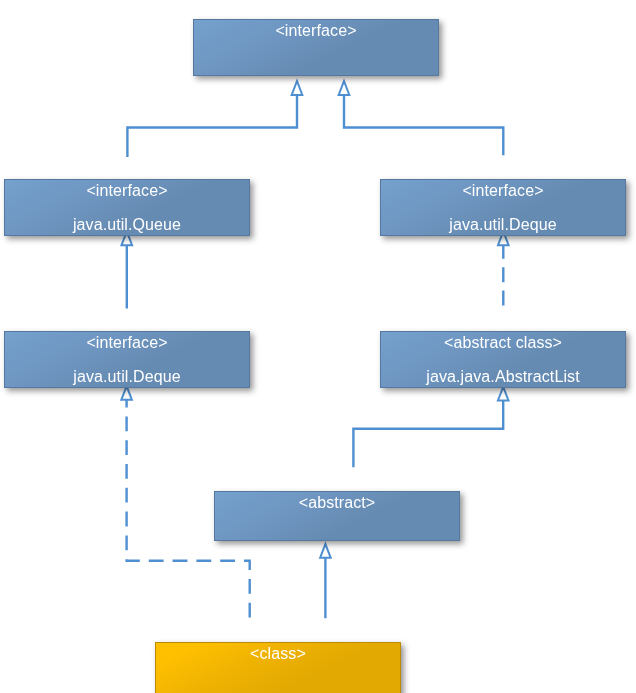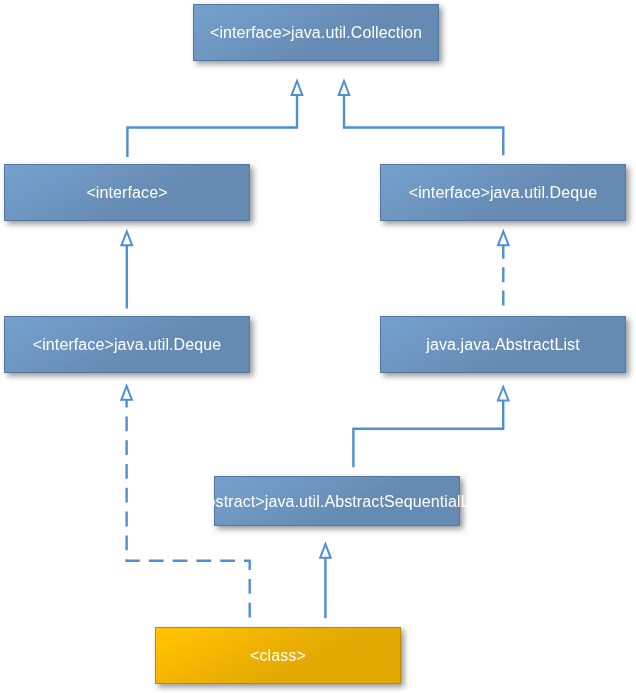--- a/index.html
+++ b/index.html
@@ -1,21 +1,21 @@
 <!DOCTYPE html>
 <html><head>
 <meta charset="utf-8">
 <title>java.util.LinkedList class hierarchy</title>
 <style>
   html,body{margin:0;padding:0;background:#ffffff;}
   body{width:636px;height:693px;overflow:hidden;font-family:"Liberation Sans",sans-serif;}
   #stage{position:relative;width:636px;height:693px;background:#fff;}
-  .node{position:absolute;box-sizing:border-box;display:flex;flex-direction:row;
-        align-items:center;justify-content:center;text-align:center;color:#ffffff;
-        font-size:16px;line-height:21px;letter-spacing:0.1px;}
+  .node{position:absolute;box-sizing:border-box;display:flex;flex-direction:column;
+        align-items:center;justify-content:space-between;text-align:center;color:#ffffff;
+        font-size:16px;line-height:21px;letter-spacing:0.1px;margin-top:15px;}
   .node .l1,.node .l2{display:block;white-space:nowrap;}
   .node.blue{border:1px solid #54789F;
     background:linear-gradient(153.4deg,#75A1CD 0%,#6E96C1 32%,#668BB2 60%,#668BB2 100%);
     box-shadow:3px 3px 6px rgba(0,0,0,0.42);}
   .node.orange{border:1px solid #BD8A05;
     background:linear-gradient(153.4deg,#FFC000 0%,#FFC000 12%,#F0B302 36%,#E2A903 64%,#E2A903 100%);
     box-shadow:3px 3px 6px rgba(0,0,0,0.42);}
   svg#edges{position:absolute;left:0;top:0;width:636px;height:693px;overflow:visible;}
 </style>
 </head>
@@ -46,43 +46,43 @@
       <path d="M121.50,245.20 L126.80,231.48 L132.10,245.20 Z"></path>
       <path d="M498.00,245.20 L503.30,231.48 L508.60,245.20 Z"></path>
       <path d="M497.90,400.50 L503.20,386.95 L508.50,400.50 Z"></path>
       <path d="M320.10,557.80 L325.40,544.08 L330.70,557.80 Z"></path>
       <path d="M121.30,399.80 L126.60,386.08 L131.90,399.80 Z"></path>
     </g>
   </svg>
 
   <div class="node blue" style="left:193px;top:4px;width:246px;height:57px;">
     <span class="l1">&lt;interface&gt;</span>
-    <span class="l2">java.util.Collection</span>
   </div>
 
   <div class="node blue" style="left:4px;top:164px;width:246px;height:57px;">
     <span class="l1">&lt;interface&gt;</span>
+    <span class="l2">java.util.Queue</span>
   </div>
 
   <div class="node blue" style="left:380px;top:164px;width:246px;height:57px;">
     <span class="l1">&lt;interface&gt;</span>
     <span class="l2">java.util.Deque</span>
   </div>
 
   <div class="node blue" style="left:4px;top:316px;width:246px;height:57px;">
     <span class="l1">&lt;interface&gt;</span>
     <span class="l2">java.util.Deque</span>
   </div>
 
   <div class="node blue" style="left:380px;top:316px;width:246px;height:57px;">
+    <span class="l1">&lt;abstract class&gt;</span>
     <span class="l2">java.java.AbstractList</span>
   </div>
 
   <div class="node blue" style="left:214px;top:476px;width:246px;height:50px;">
     <span class="l1">&lt;abstract&gt;</span>
-    <span class="l2">java.util.AbstractSequentialList</span>
   </div>
 
   <div class="node orange" style="left:155px;top:627px;width:246px;height:57px;gap:44px;">
     <span class="l1">&lt;class&gt;</span>
   </div>
 
 </div>
 
 </body></html>

